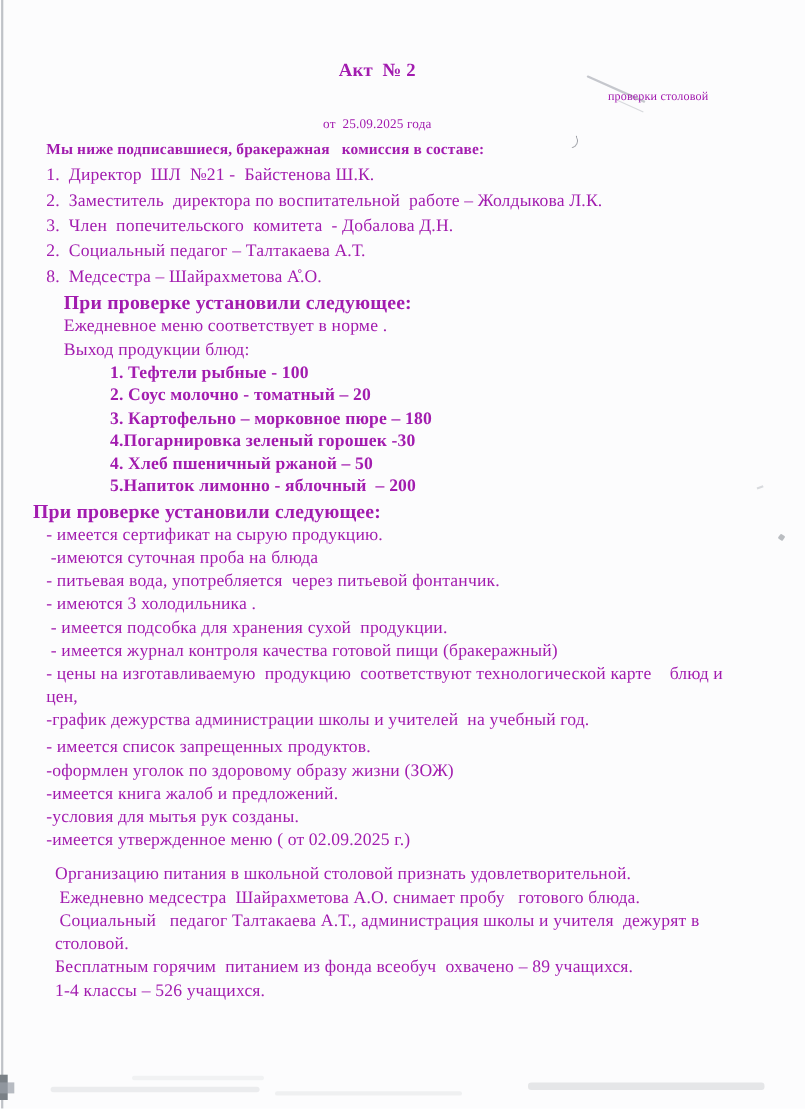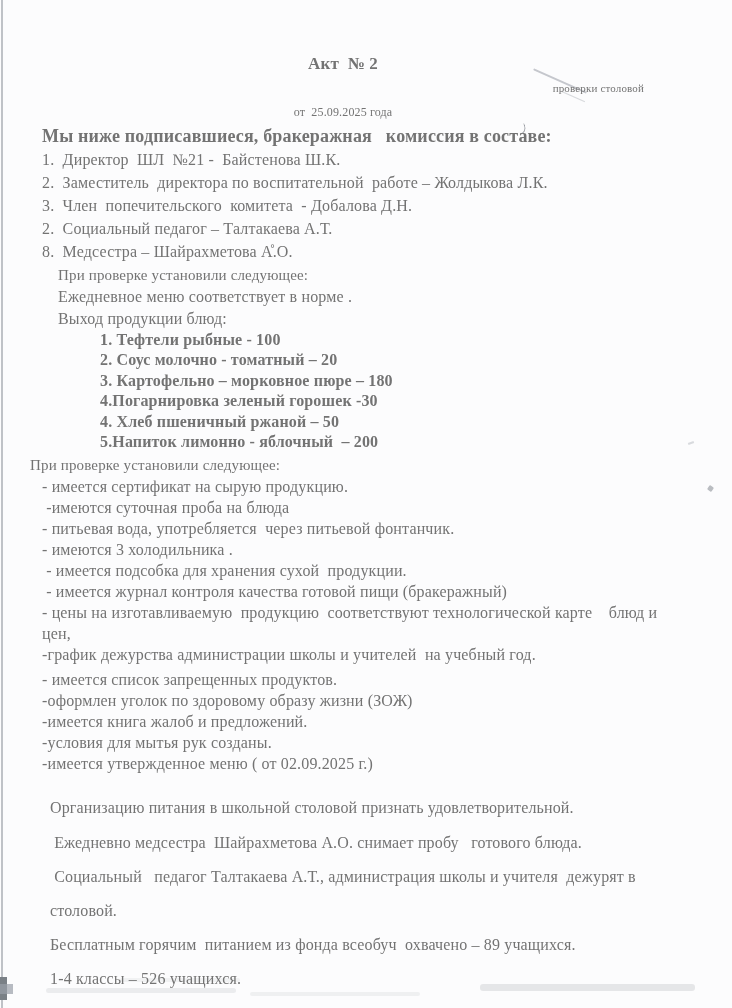--- a/index.html
+++ b/index.html
@@ -3,49 +3,49 @@
 <meta charset="utf-8">
 <style>
   html, body { margin: 0; padding: 0; background: #ffffff; }
   .page {
     position: relative;
     width: 732px;
     height: 1008px;
     background: #fcfcfd;
     overflow: hidden;
     font-family: "Liberation Serif", "DejaVu Serif", serif;
-    color: #737373;
+    color: #a21caf;
   }
   .content {
     position: absolute;
     inset: 0;
     padding: 52px 40px 0 42px;
     box-sizing: border-box;
   }
   .line {
     margin: 0;
     font-size: 16px;
     line-height: 21.6px;
     white-space: pre-wrap;
     letter-spacing: 0.15px;
   }
   .t1 { font-size: 17px; font-weight: 700; line-height: 24px; text-align: center; padding-right: 48px; }
   .t2 { font-size: 11px; font-weight: 400; line-height: 25px; text-align: right; padding-right: 48px; }
   .t3 { font-size: 12px; line-height: 22px; text-align: center; padding-right: 48px; }
-  .intro-h { font-size: 18px; font-weight: 700; line-height: 23px; margin-top: 2px; }
+  .intro-h { font-size: 14px; font-weight: 700; line-height: 23px; margin-top: 2px; }
   .member { line-height: 23px; }
-  .find-h { font-weight: 400; font-size: 15px; line-height: 22px; }
+  .find-h { font-weight: 700; font-size: 18px; line-height: 22px; }
   .h1 { margin-left: 16px; margin-top: 1px; }
   .h2 { margin-left: -12px; margin-top: 2px; }
   .body-ind { margin-left: 16px; line-height: 22px; }
   .dish { margin-left: 58px; line-height: 20.4px; font-weight: bold; }
   .find { line-height: 21px; }
   .find.gap { margin-top: 4px; }
   .sp { height: 10px; }
-  .concl { margin-left: 8px; line-height: 21.2px; margin-top: 13px; }
+  .concl { margin-left: 8px; line-height: 21.2px; }
 
   
   .edge-line {
     position: absolute; left: 1px; top: 0; width: 2px; height: 100%;
     background: rgba(140,146,154,0.55);
   }
   .corner-mark-a {
     position: absolute; left: 0; top: 977px; width: 7px; height: 23px;
     background: #7a8086;
   }

